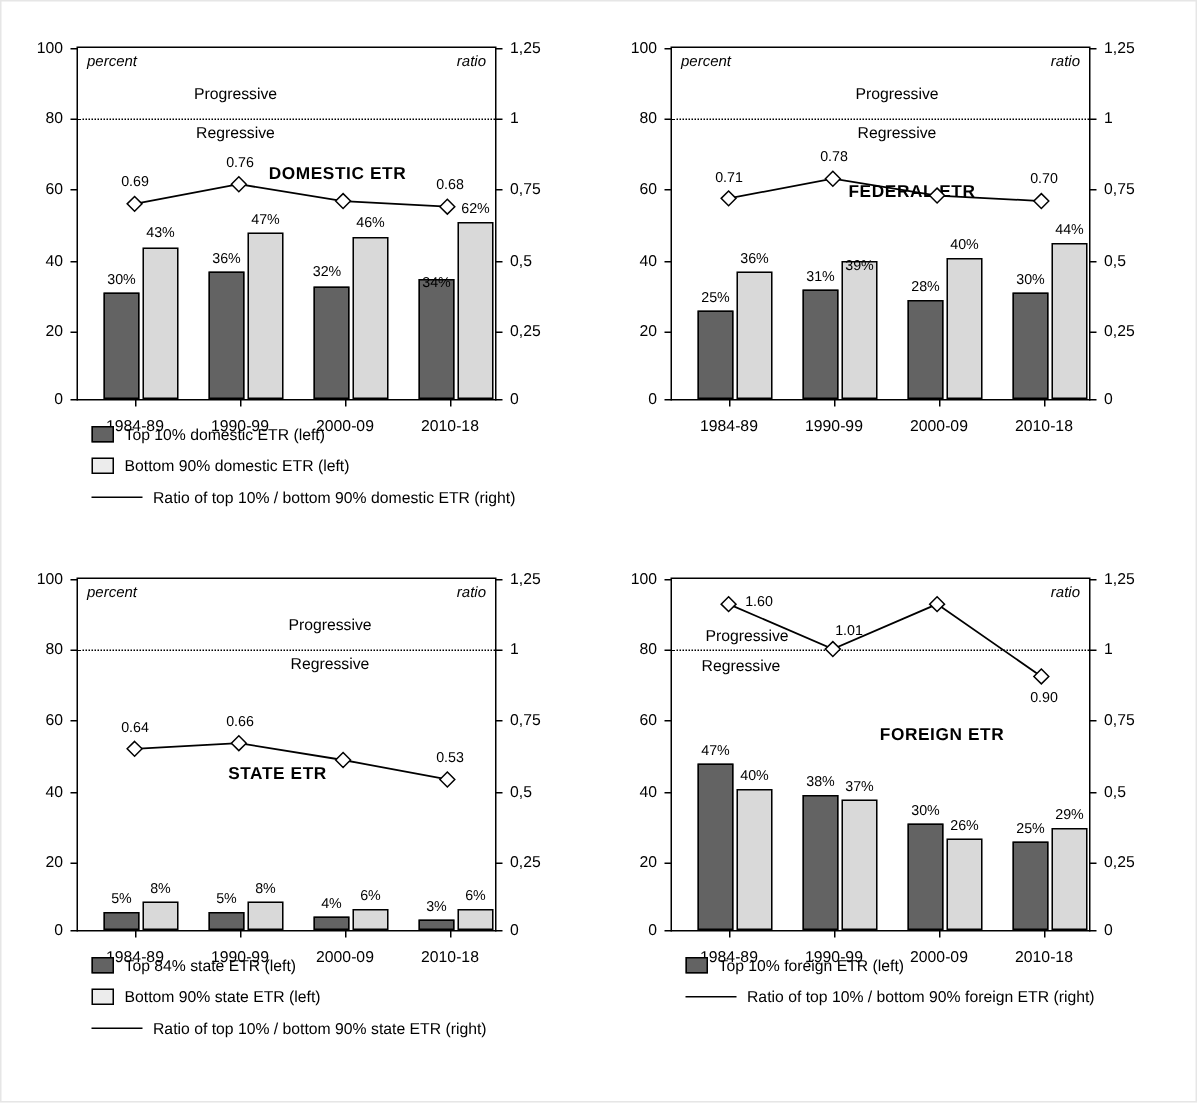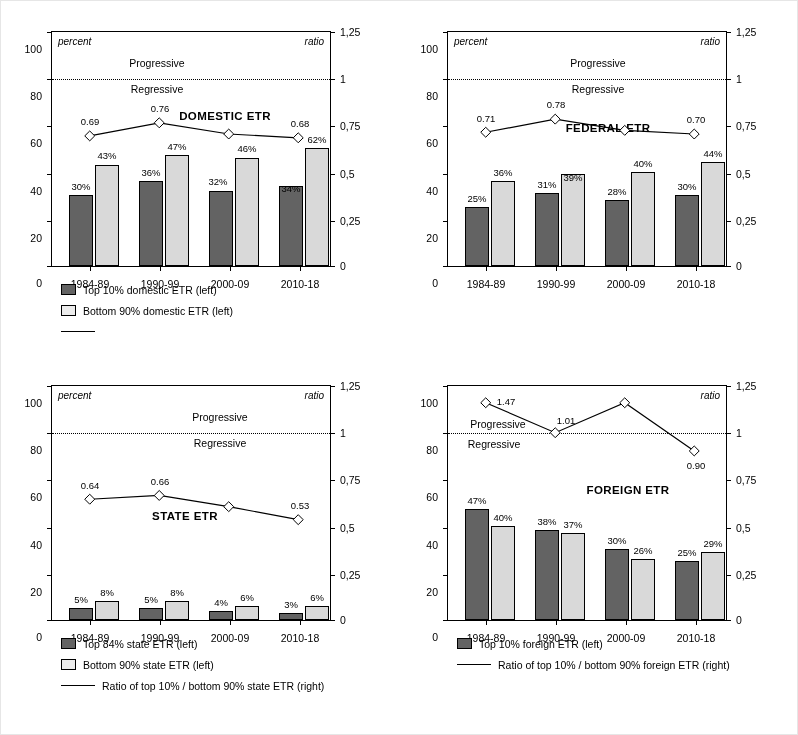--- a/index.html
+++ b/index.html
@@ -37,21 +37,20 @@
   .plot .inner{position:absolute;left:0;top:0;right:0;bottom:0;}
 
   
   .ylab{
     position:absolute;
     right:100%;
     margin-right:5px;
     transform:translateY(-50%);
     font-size:10.5px;
     white-space:nowrap;
-    margin-top:17px;
   }
   .yrlab{
     position:absolute;
     left:100%;
     margin-left:5px;
     transform:translateY(-50%);
     font-size:10.5px;
     white-space:nowrap;
   }
   .tick{
@@ -275,20 +274,21 @@
       <div class="leg-row">
         <span class="swatch dark"></span>
         <span>Top 10% domestic ETR (left)</span>
       </div>
       <div class="leg-row">
         <span class="swatch light"></span>
         <span>Bottom 90% domestic ETR (left)</span>
       </div>
       <div class="leg-row">
         <span class="linekey"></span>
+        <span>Ratio of top 10% / bottom 90% domestic ETR (right)</span>
       </div>
     </div>
   </div>
 
   <div class="panel p-tr">
     <div class="plot">
       <div class="inner">
         <span class="unit-left">percent</span>
         <span class="unit-right">ratio</span>
 
@@ -559,21 +559,21 @@
         <span class="barlab" style="left:239px;top:161px">25%</span>
         <span class="barlab" style="left:265px;top:152px">29%</span>
 
         <svg class="series" viewBox="0 0 280 236" preserveAspectRatio="none">
           <polyline points="38,16.9 108,47.1 178,16.9 248,65.5" fill="none" stroke="#000" stroke-width="1.2"></polyline>
           <polygon points="38,11.9 43,16.9 38,21.9 33,16.9" fill="#fff" stroke="#000" stroke-width="1"></polygon>
           <polygon points="108,42.1 113,47.1 108,52.1 103,47.1" fill="#fff" stroke="#000" stroke-width="1"></polygon>
           <polygon points="178,11.9 183,16.9 178,21.9 173,16.9" fill="#fff" stroke="#000" stroke-width="1"></polygon>
           <polygon points="248,60.5 253,65.5 248,70.5 243,65.5" fill="#fff" stroke="#000" stroke-width="1"></polygon>
         </svg>
-        <span class="ratiolab" style="left:58px;top:10px">1.47</span>
+        <span class="ratiolab" style="left:58px;top:10px">1.60</span>
         <span class="ratiolab" style="left:118px;top:29px">1.01</span>
         <span class="ratiolab" style="left:248px;top:74px">0.90</span>
 
         <div class="tickb" style="left:38px">
             <span class="xlab">1984-89</span>
           </div>
         <div class="tickb" style="left:108px">
             <span class="xlab">1990-99</span>
           </div>
         <div class="tickb" style="left:178px">

